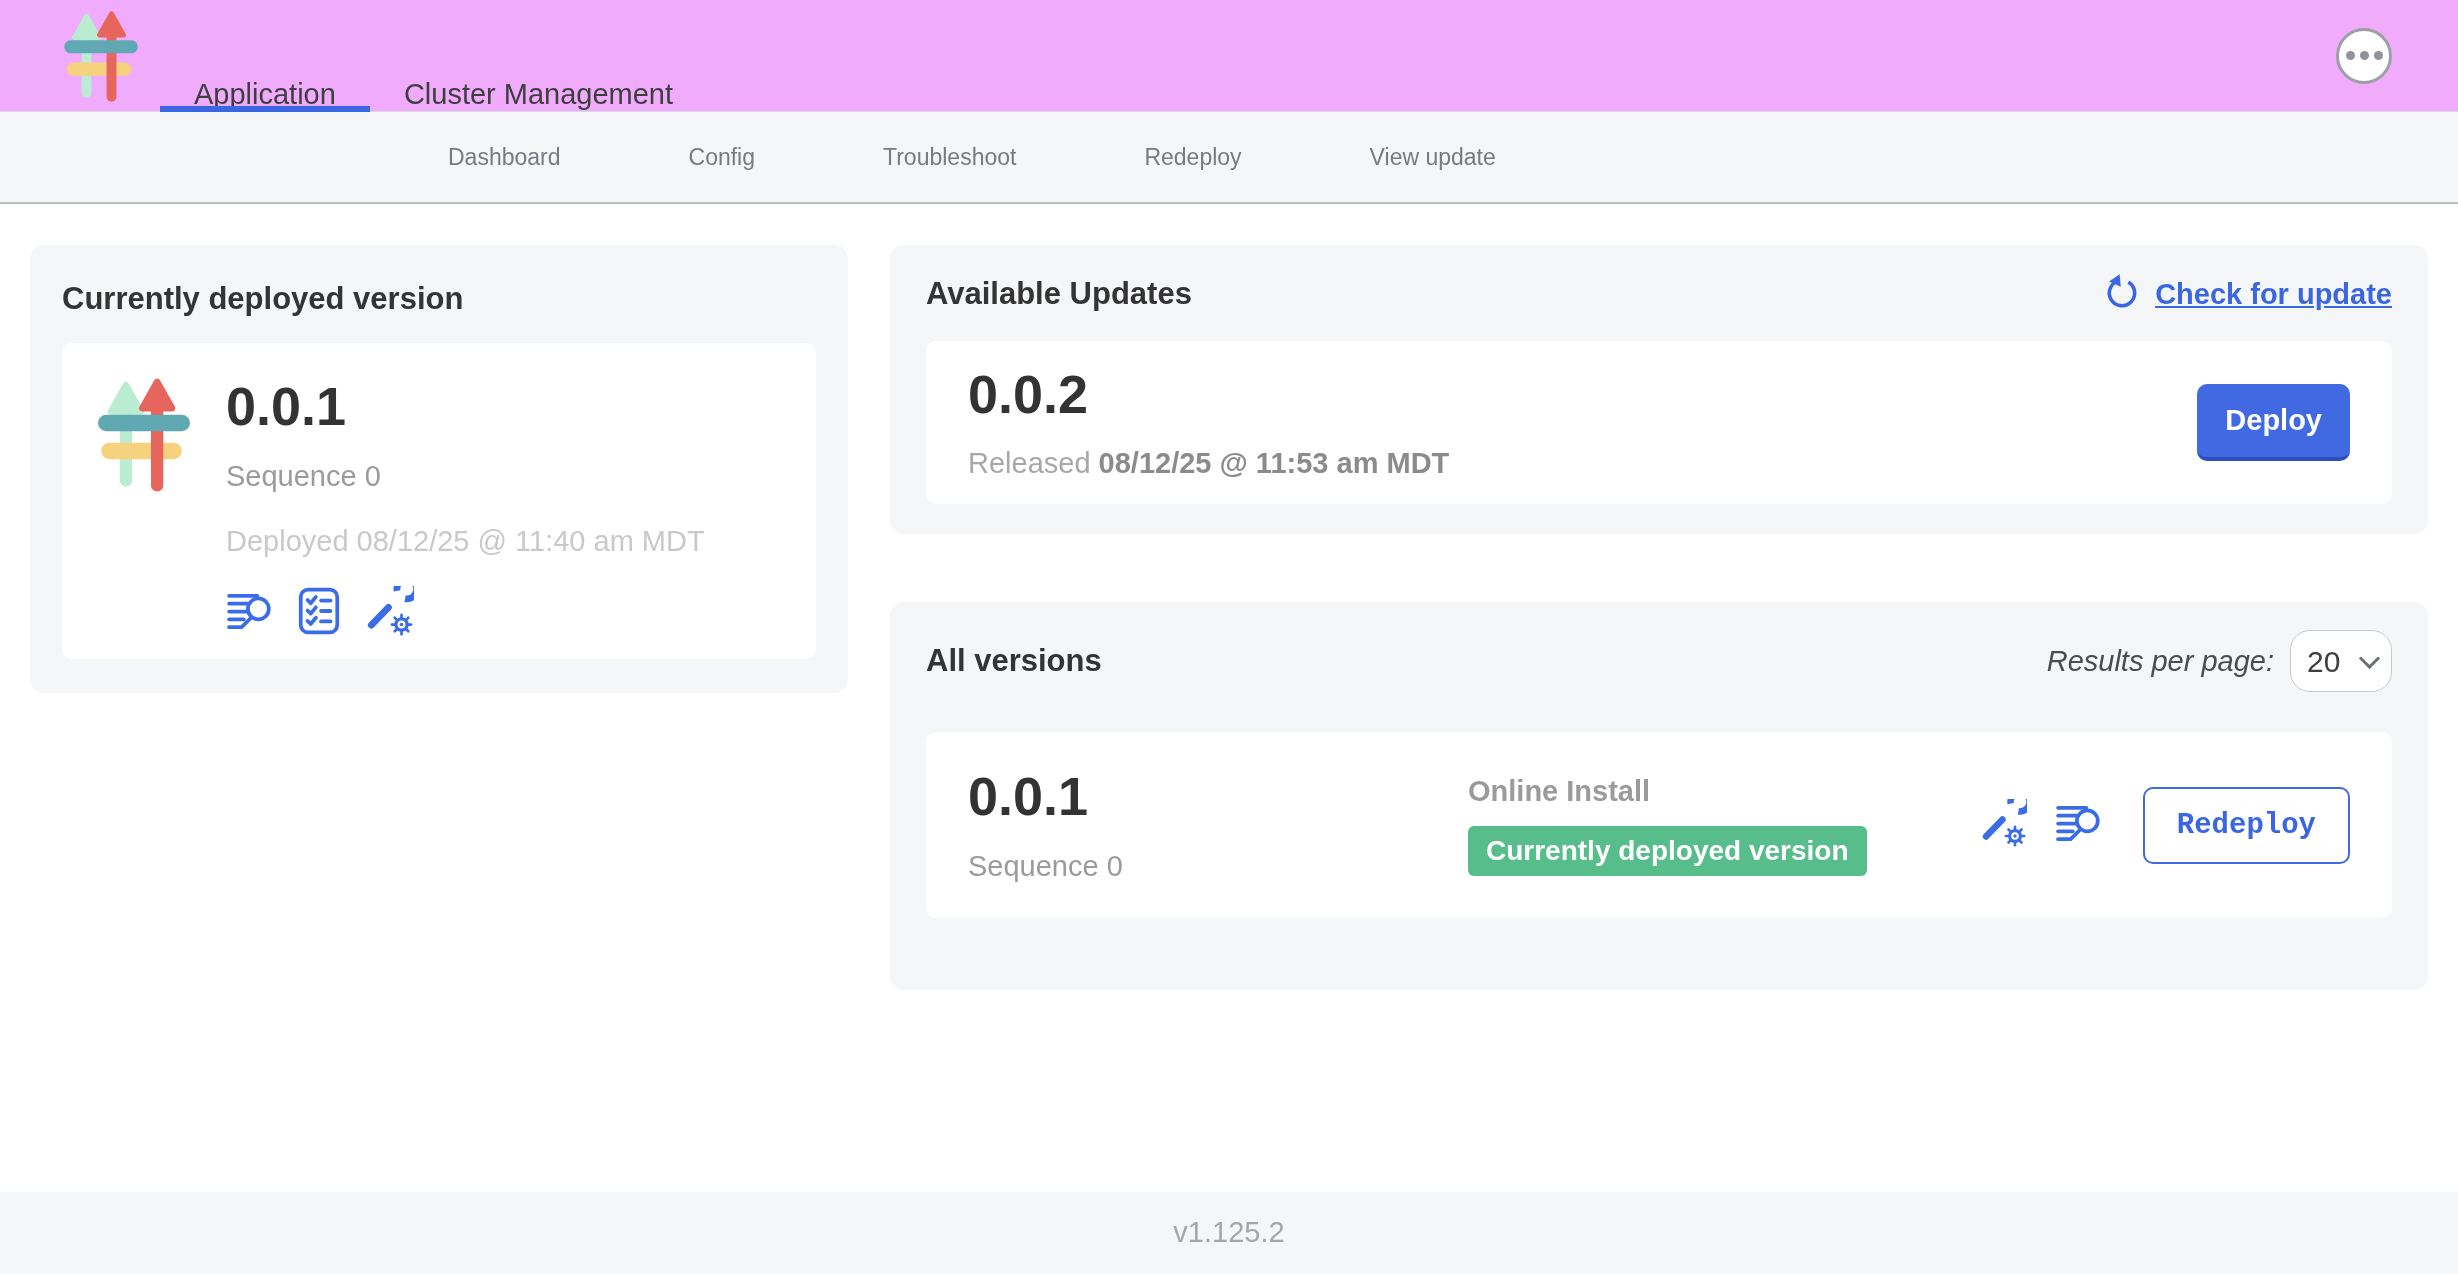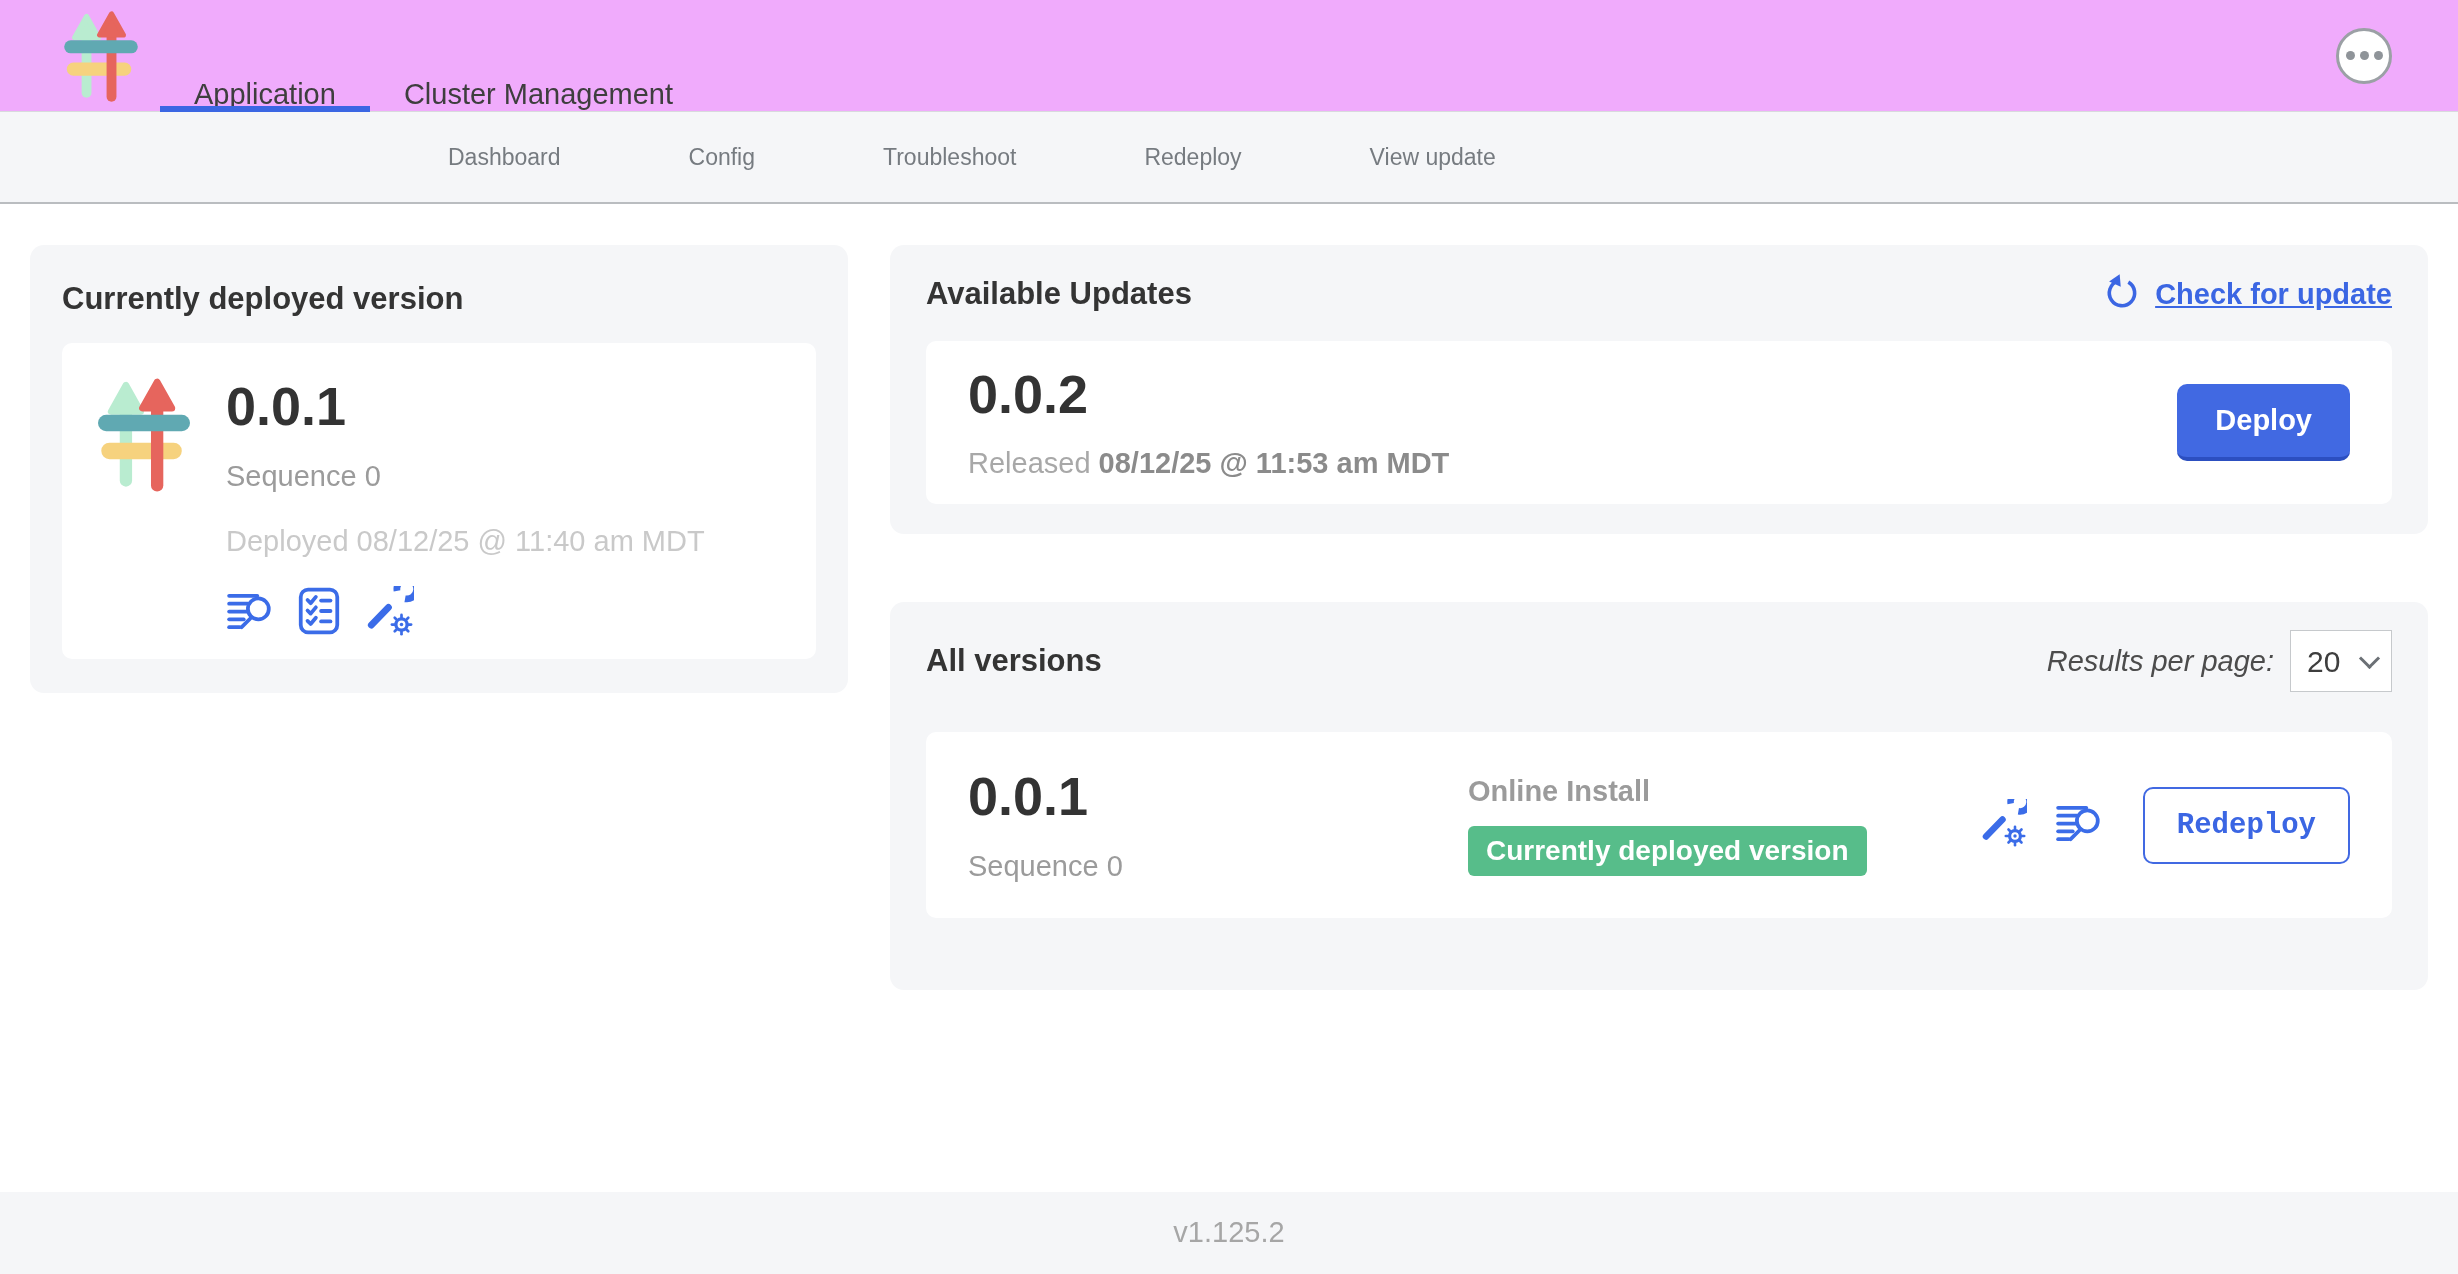--- a/index.html
+++ b/index.html
@@ -86,30 +86,30 @@
   .update-card {
     margin-top: 26px; background: #fff; border-radius: 10px;
     padding: 28px 42px; display: flex; justify-content: space-between; align-items: center;
     height: 163px;
   }
   .released-line { font-size: 29px; color: #a8a8a8; margin-top: 22px; }
   .released-line b { color: #8b8b8b; }
   .deploy-btn {
     background: #4169e2; border: none; border-bottom: 4px solid #2c4fc0;
     border-radius: 10px; color: #fff; font-family: inherit;
-    font-size: 29px; font-weight: bold; padding: 20px 38px; cursor: pointer;
+    font-size: 29px; font-weight: bold; padding: 20px 28px; cursor: pointer;
   }
   .allversions-panel { margin-top: 68px; padding: 28px 36px 48px 36px; height: 388px; }
   .per-page { display: flex; align-items: center; gap: 16px; }
   .per-page-label { font-size: 29px; color: #4c4c4c; font-style: italic; }
   .select-wrap { position: relative; display: inline-block; }
   .select-wrap select {
     appearance: none; -webkit-appearance: none;
     width: 102px; height: 62px; background: #fff;
-    border: 1px solid #c6c9cc; border-radius: 0;
+    border: 1px solid #c6c9cc; border-radius: 20px;
     font-family: inherit; font-size: 30px; color: #3e3e3e;
     padding: 0 34px 0 16px; cursor: pointer;
   }
   .select-wrap::after {
     content: ""; position: absolute; right: 15px; top: 21px;
     width: 12px; height: 12px;
     border-right: 3px solid #6b7075; border-bottom: 3px solid #6b7075;
     transform: rotate(45deg); pointer-events: none;
   }
   .version-row {

